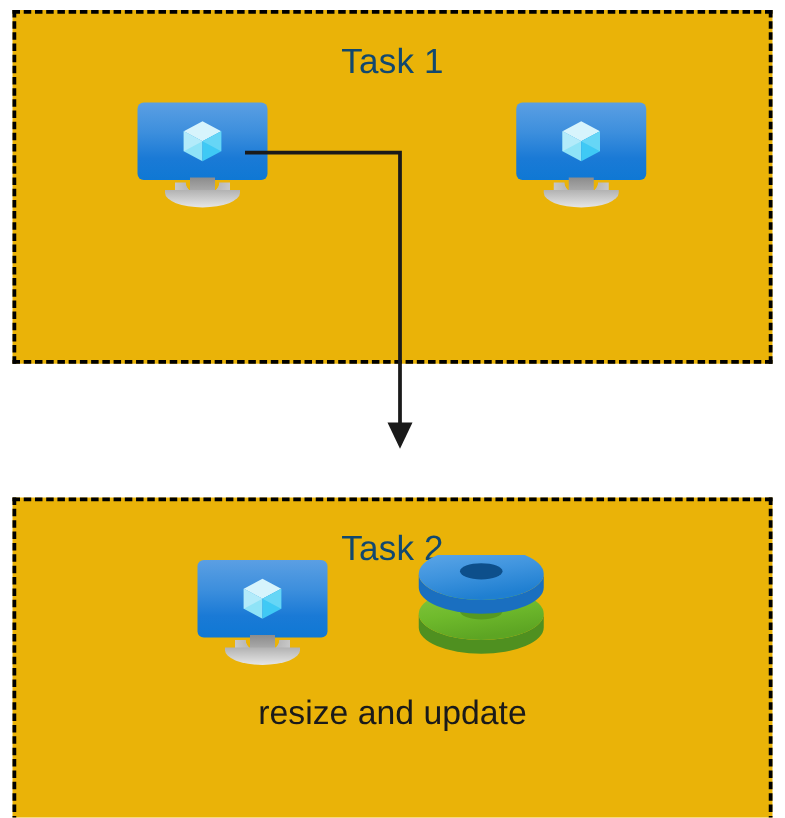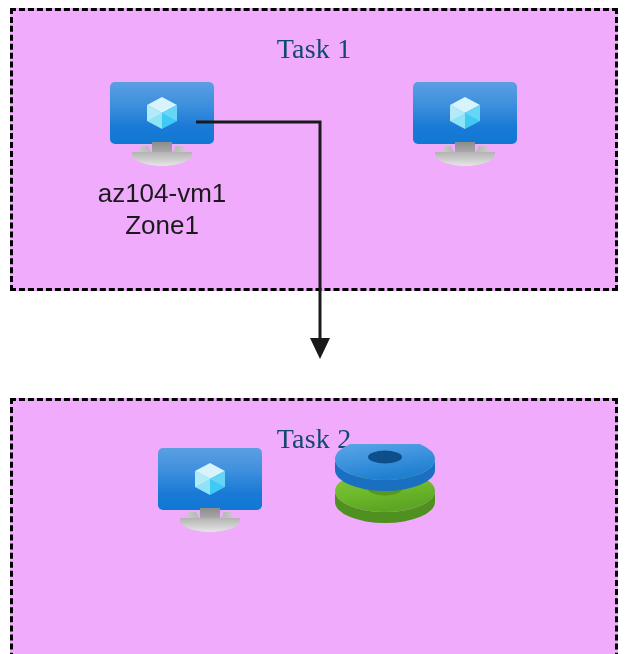--- a/index.html
+++ b/index.html
@@ -18,24 +18,23 @@
   .canvas {
     position: absolute;
     left: 0; top: 0;
     width: 628px;
     height: 654px;
   }
 
   
   .task-box {
     position: absolute;
-    background: #f0abfc;
+    background: #eab308;
     border: 3px dashed #000000;
     box-sizing: border-box;
-    font-family: Liberation Serif, serif;
   }
   #task1-box {
     left: 10px;
     top: 8px;
     width: 608px;
     height: 283px;
   }
   #task2-box {
     left: 10px;
     top: 358px;
@@ -168,22 +167,20 @@
       <polygon points="4,11 19,19 19,35 4,27" fill="#8fe3f7"></polygon>
       <polygon points="34,11 34,27 19,35 19,19" fill="#3fc9f5"></polygon>
       <polygon points="4,11 19,19 4,27" fill="#b3ebfa"></polygon>
       <polygon points="34,11 19,19 34,27" fill="#66d6f6"></polygon>
     </svg>
     <div class="vm-stand-flare"></div>
     <div class="vm-stand-neck"></div>
     <div class="vm-stand-base"></div>
   </div>
 
-  <div class="node-label" style="left:62px; top:177px; width:200px;">az104-vm1
-Zone1</div>
 
 
   <div class="task-box" id="task2-box">
     <div class="task-title">Task 2</div>
   </div>
 
   <div class="vm-icon" style="left:158px; top:448px;">
     <div class="vm-screen"></div>
     <svg class="vm-cube" viewBox="0 0 38 38">
       <polygon points="19,3 34,11 19,19 4,11" fill="#d7f4fc"></polygon>
@@ -217,19 +214,20 @@
       <ellipse cx="52" cy="45" rx="17" ry="6.5" fill="#57991f"></ellipse>
     </g>
 
     <g>
       <path d="M2,26 a50,21 0 0,0 100,0 l0,-11 a50,21 0 0,1 -100,0 z" fill="#1a6fc0"></path>
       <ellipse cx="52" cy="15" rx="50" ry="21" fill="url(#blueTop)"></ellipse>
       <ellipse cx="52" cy="13" rx="17" ry="6.5" fill="#0d4f8b"></ellipse>
     </g>
   </svg>
 
+  <div class="caption" style="top:555px;">resize and update</div>
 
   <svg class="connector-svg" viewBox="0 0 628 654">
     <polyline points="196,122 320,122 320,345" fill="none" stroke="#1a1a1a" stroke-width="3"></polyline>
     <polygon points="320,359 310,338 330,338" fill="#1a1a1a"></polygon>
   </svg>
 
 </div>
 
 </body></html>

